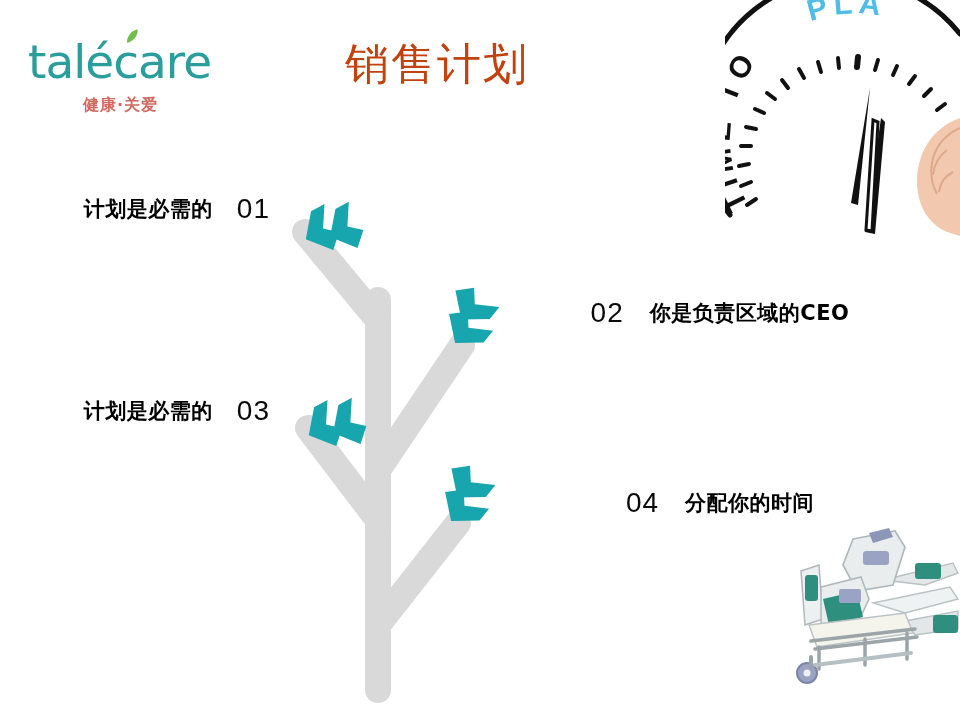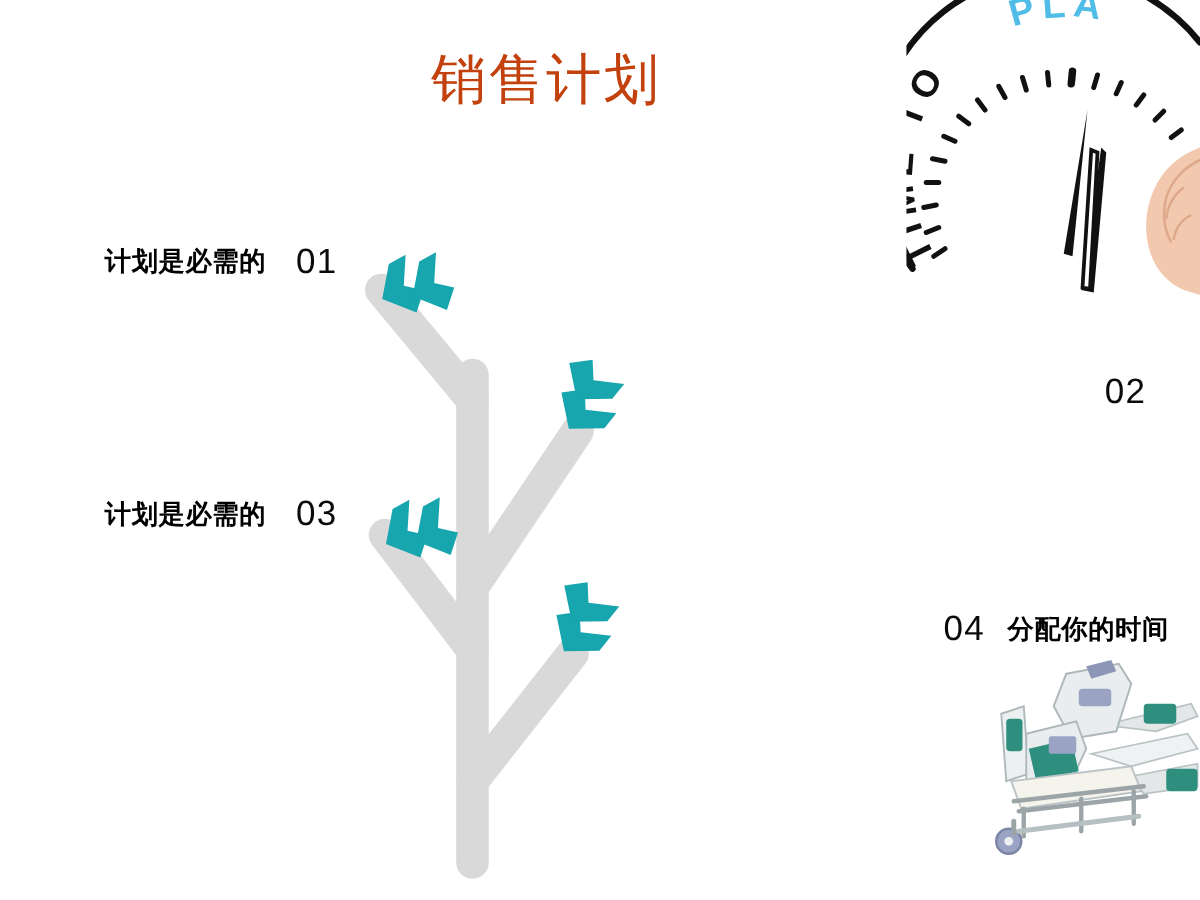--- a/index.html
+++ b/index.html
@@ -79,21 +79,21 @@
   }
 
   
   .item-row {
     position: absolute;
     display: flex;
     align-items: center;
     white-space: nowrap;
   }
   .item-row.left  { justify-content: flex-end; text-align: center; }
-  .item-row.right { justify-content: flex-end; }
+  .item-row.right { justify-content: center; gap: 8px; }
 
   .item-label {
     font-family: "DejaVu Sans", sans-serif;
     font-size: 21px;
     font-weight: 700;
     color: #000000;
     letter-spacing: 0.5px;
   }
   .item-num {
     font-family: "Liberation Sans", sans-serif;
@@ -167,30 +167,40 @@
       <path fill="#17A5AE" d="M -4 6 L 18 -12 L 33 -9 L 16 9 L 26 22 L 10 32 Z"></path>
       <path fill="#17A5AE" d="M 16 20 L 38 2 L 53 5 L 36 23 L 46 36 L 30 46 Z"></path>
     </g>
 
     <g transform="translate(458,523) rotate(140) scale(-1,1)">
       <path fill="#17A5AE" d="M -4 6 L 18 -12 L 33 -9 L 16 9 L 26 22 L 10 32 Z"></path>
       <path fill="#17A5AE" d="M 16 20 L 38 2 L 53 5 L 36 23 L 46 36 L 30 46 Z"></path>
     </g>
   </svg>
 
+  <div id="logo-block">
+    <div id="logo-wordmark">
+      <span>talécare</span>
+      <svg id="logo-leaf" viewBox="0 0 20 12" xmlns="http://www.w3.org/2000/svg">
+        <path d="M 1 10 C 5 1, 15 -1, 19 1 C 16 9, 6 12, 1 10 Z" fill="#6FBF4B"></path>
+      </svg>
+    </div>
+    <div id="logo-tagline">健康·关爱</div>
+  </div>
 
   <div id="page-title">销售计划</div>
 
   <div class="item-row left" id="item-01">
     <span class="item-label">计划是必需的</span>
     <span class="item-num">01</span>
   </div>
 
   <div class="item-row right" id="item-02">
     <span class="item-num">02</span>
+    <span class="item-label">你是负责区域的CEO</span>
   </div>
 
   <div class="item-row left" id="item-03">
     <span class="item-label">计划是必需的</span>
     <span class="item-num">03</span>
   </div>
 
   <div class="item-row right" id="item-04">
     <span class="item-num">04</span>
     <span class="item-label">分配你的时间</span>

